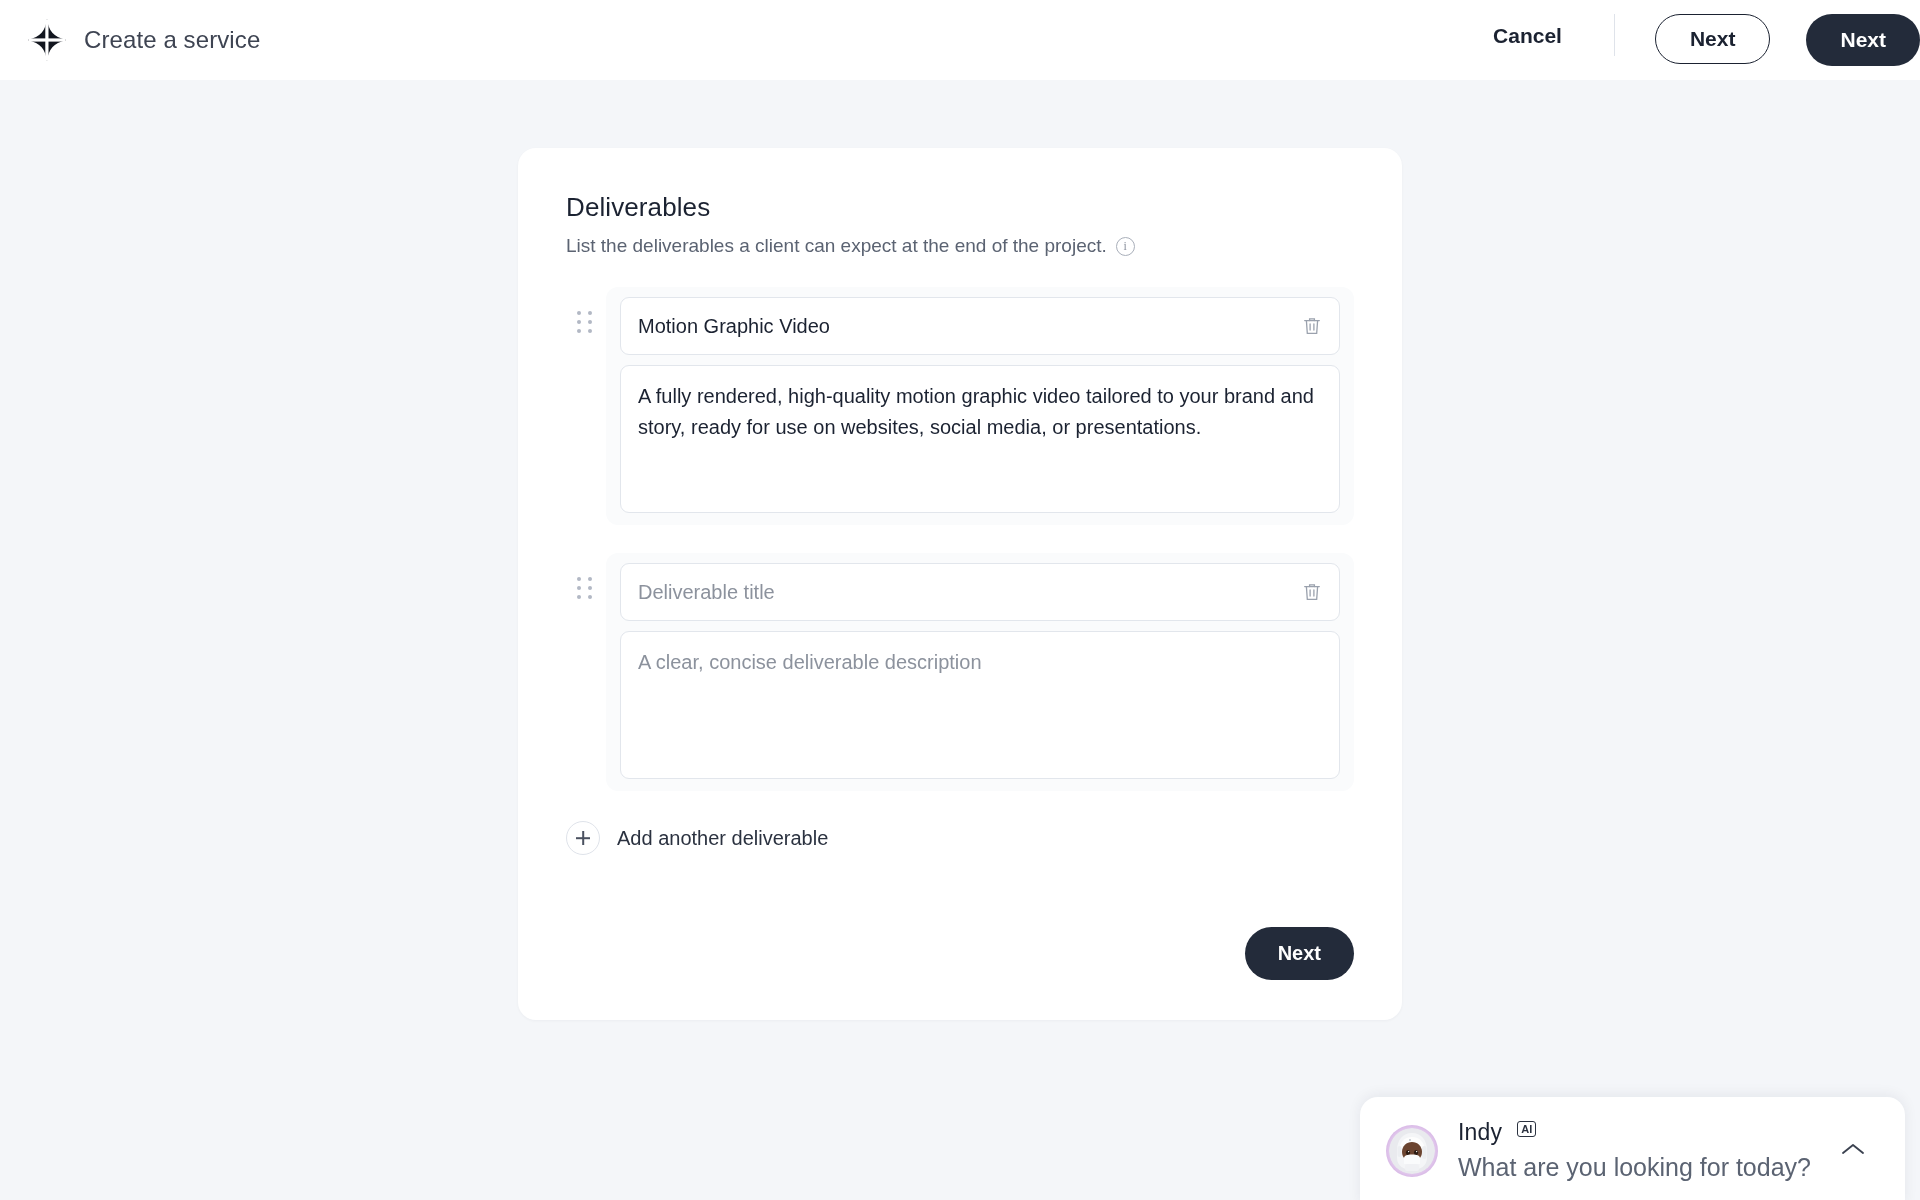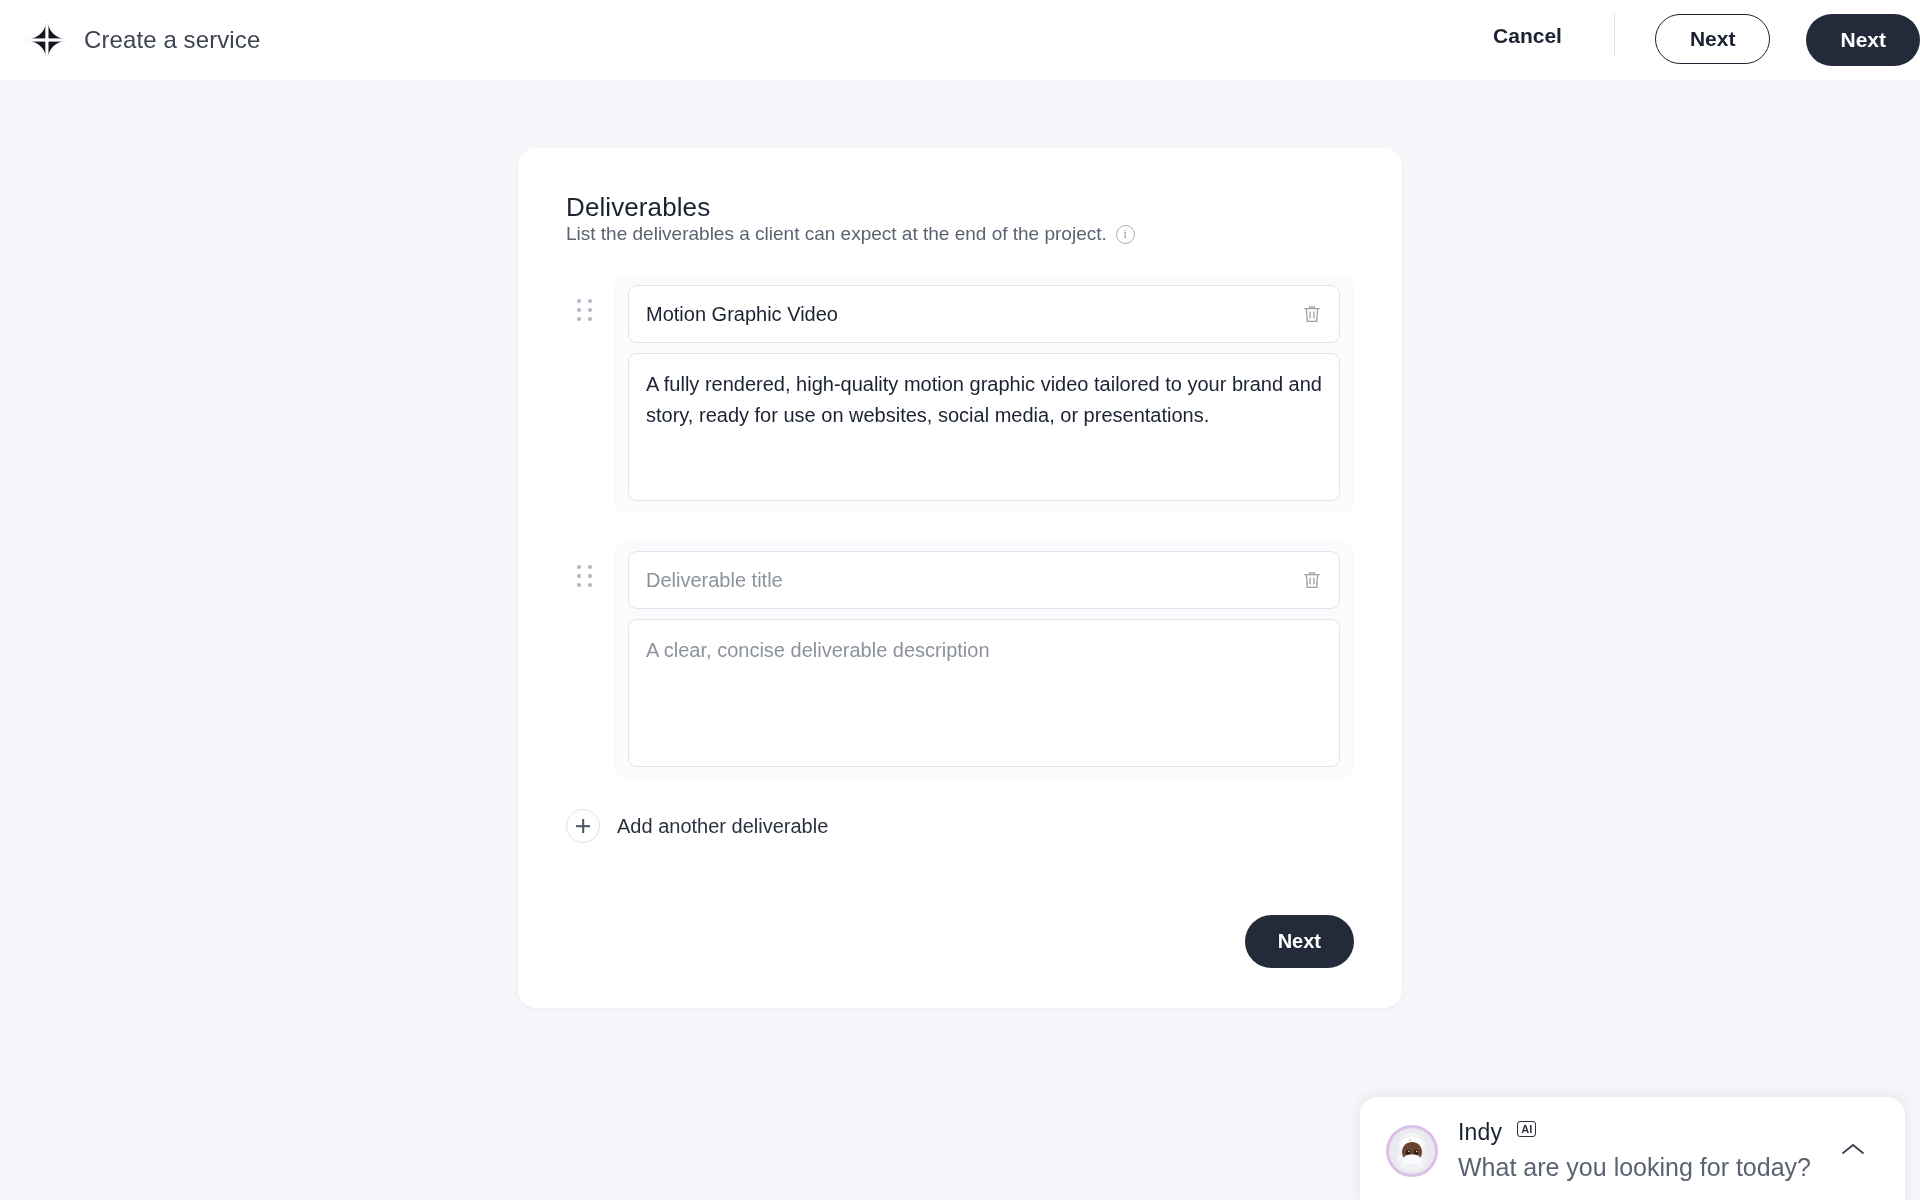--- a/index.html
+++ b/index.html
@@ -109,20 +109,21 @@
     left: 518px;
     width: 884px;
     background: #ffffff;
     border-radius: 18px;
     padding: 44px 48px 40px 48px;
     box-shadow: 0 1px 3px rgba(20,30,50,0.04);
   }
   .card-title {
     font-size: 26px;
     color: #1b2231;
+    margin-bottom: 12px;
     letter-spacing: 0.1px;
   }
   .card-sub {
     font-size: 19px;
     color: #5b6372;
     display: flex;
     align-items: center;
     gap: 9px;
     margin-bottom: 30px;
   }
@@ -136,21 +137,21 @@
     line-height: 16px;
     text-align: center;
     font-family: "Liberation Serif", serif;
     flex: none;
   }
 
   
   .deliverable {
     display: flex;
     align-items: flex-start;
-    gap: 12px;
+    gap: 4px;
     margin-bottom: 28px;
   }
   .drag-handle {
     width: 36px;
     padding-top: 24px;
     display: flex;
     justify-content: center;
     cursor: grab;
     flex: none;
   }

